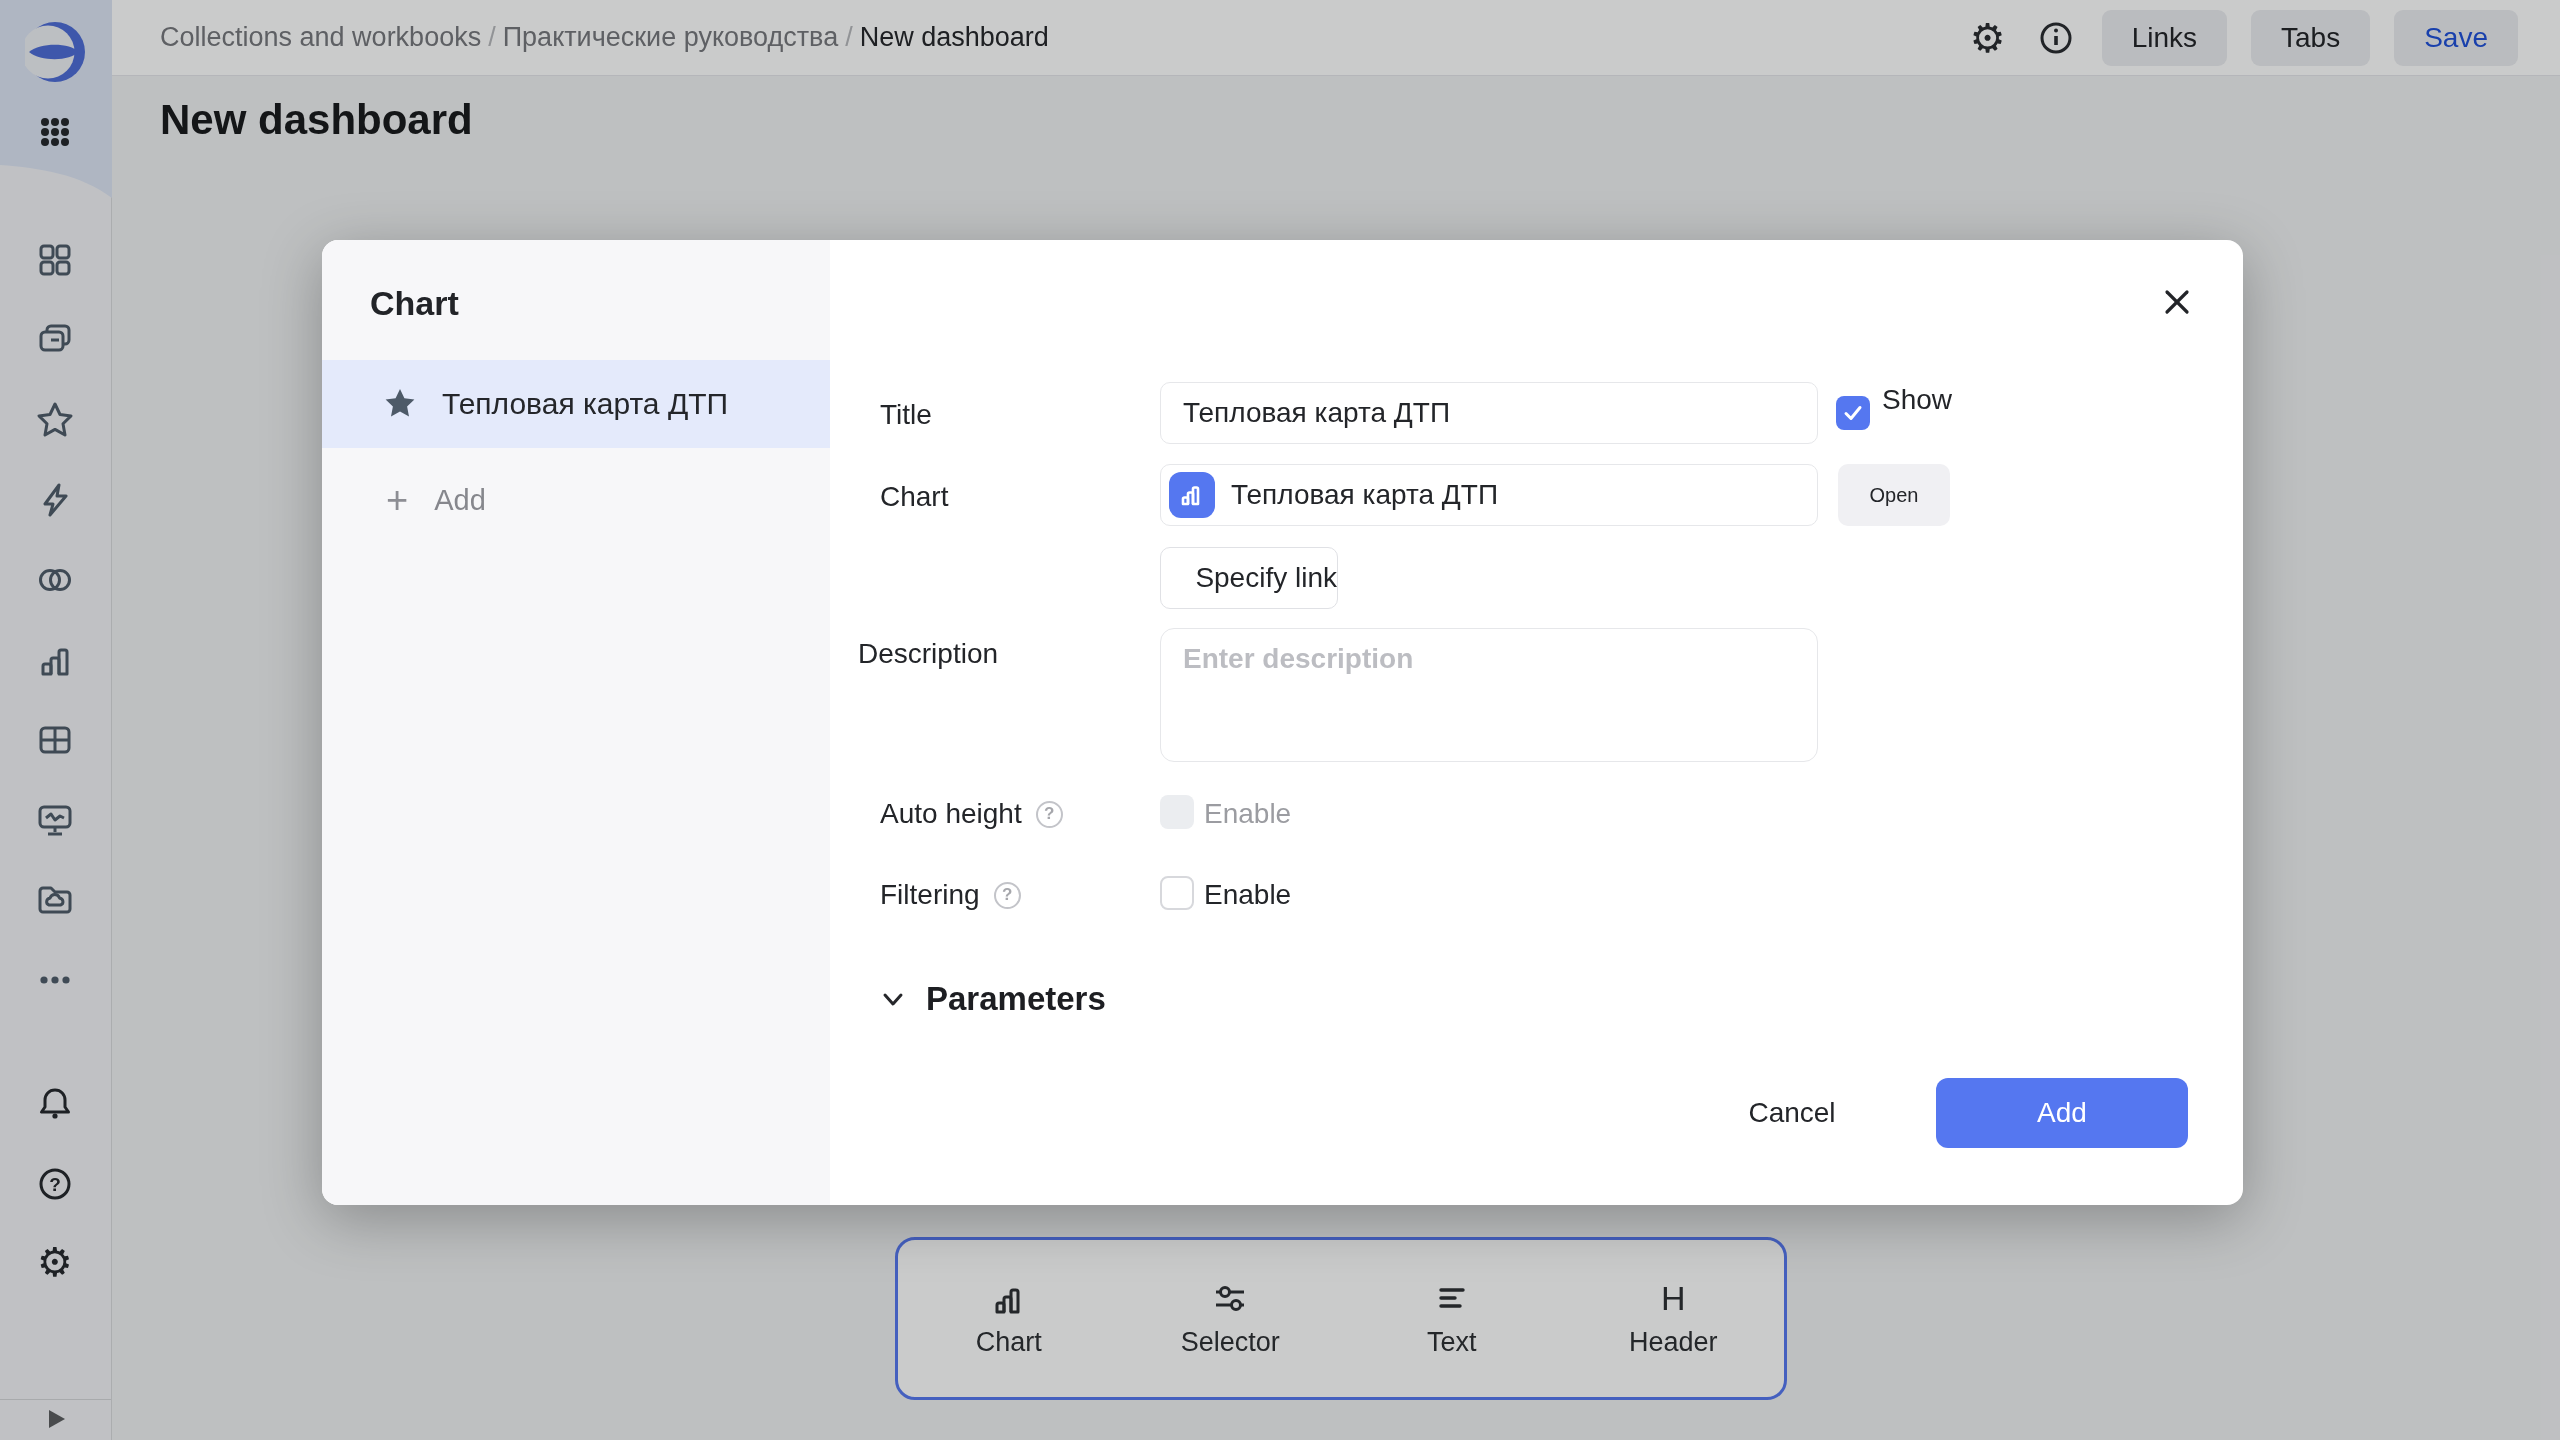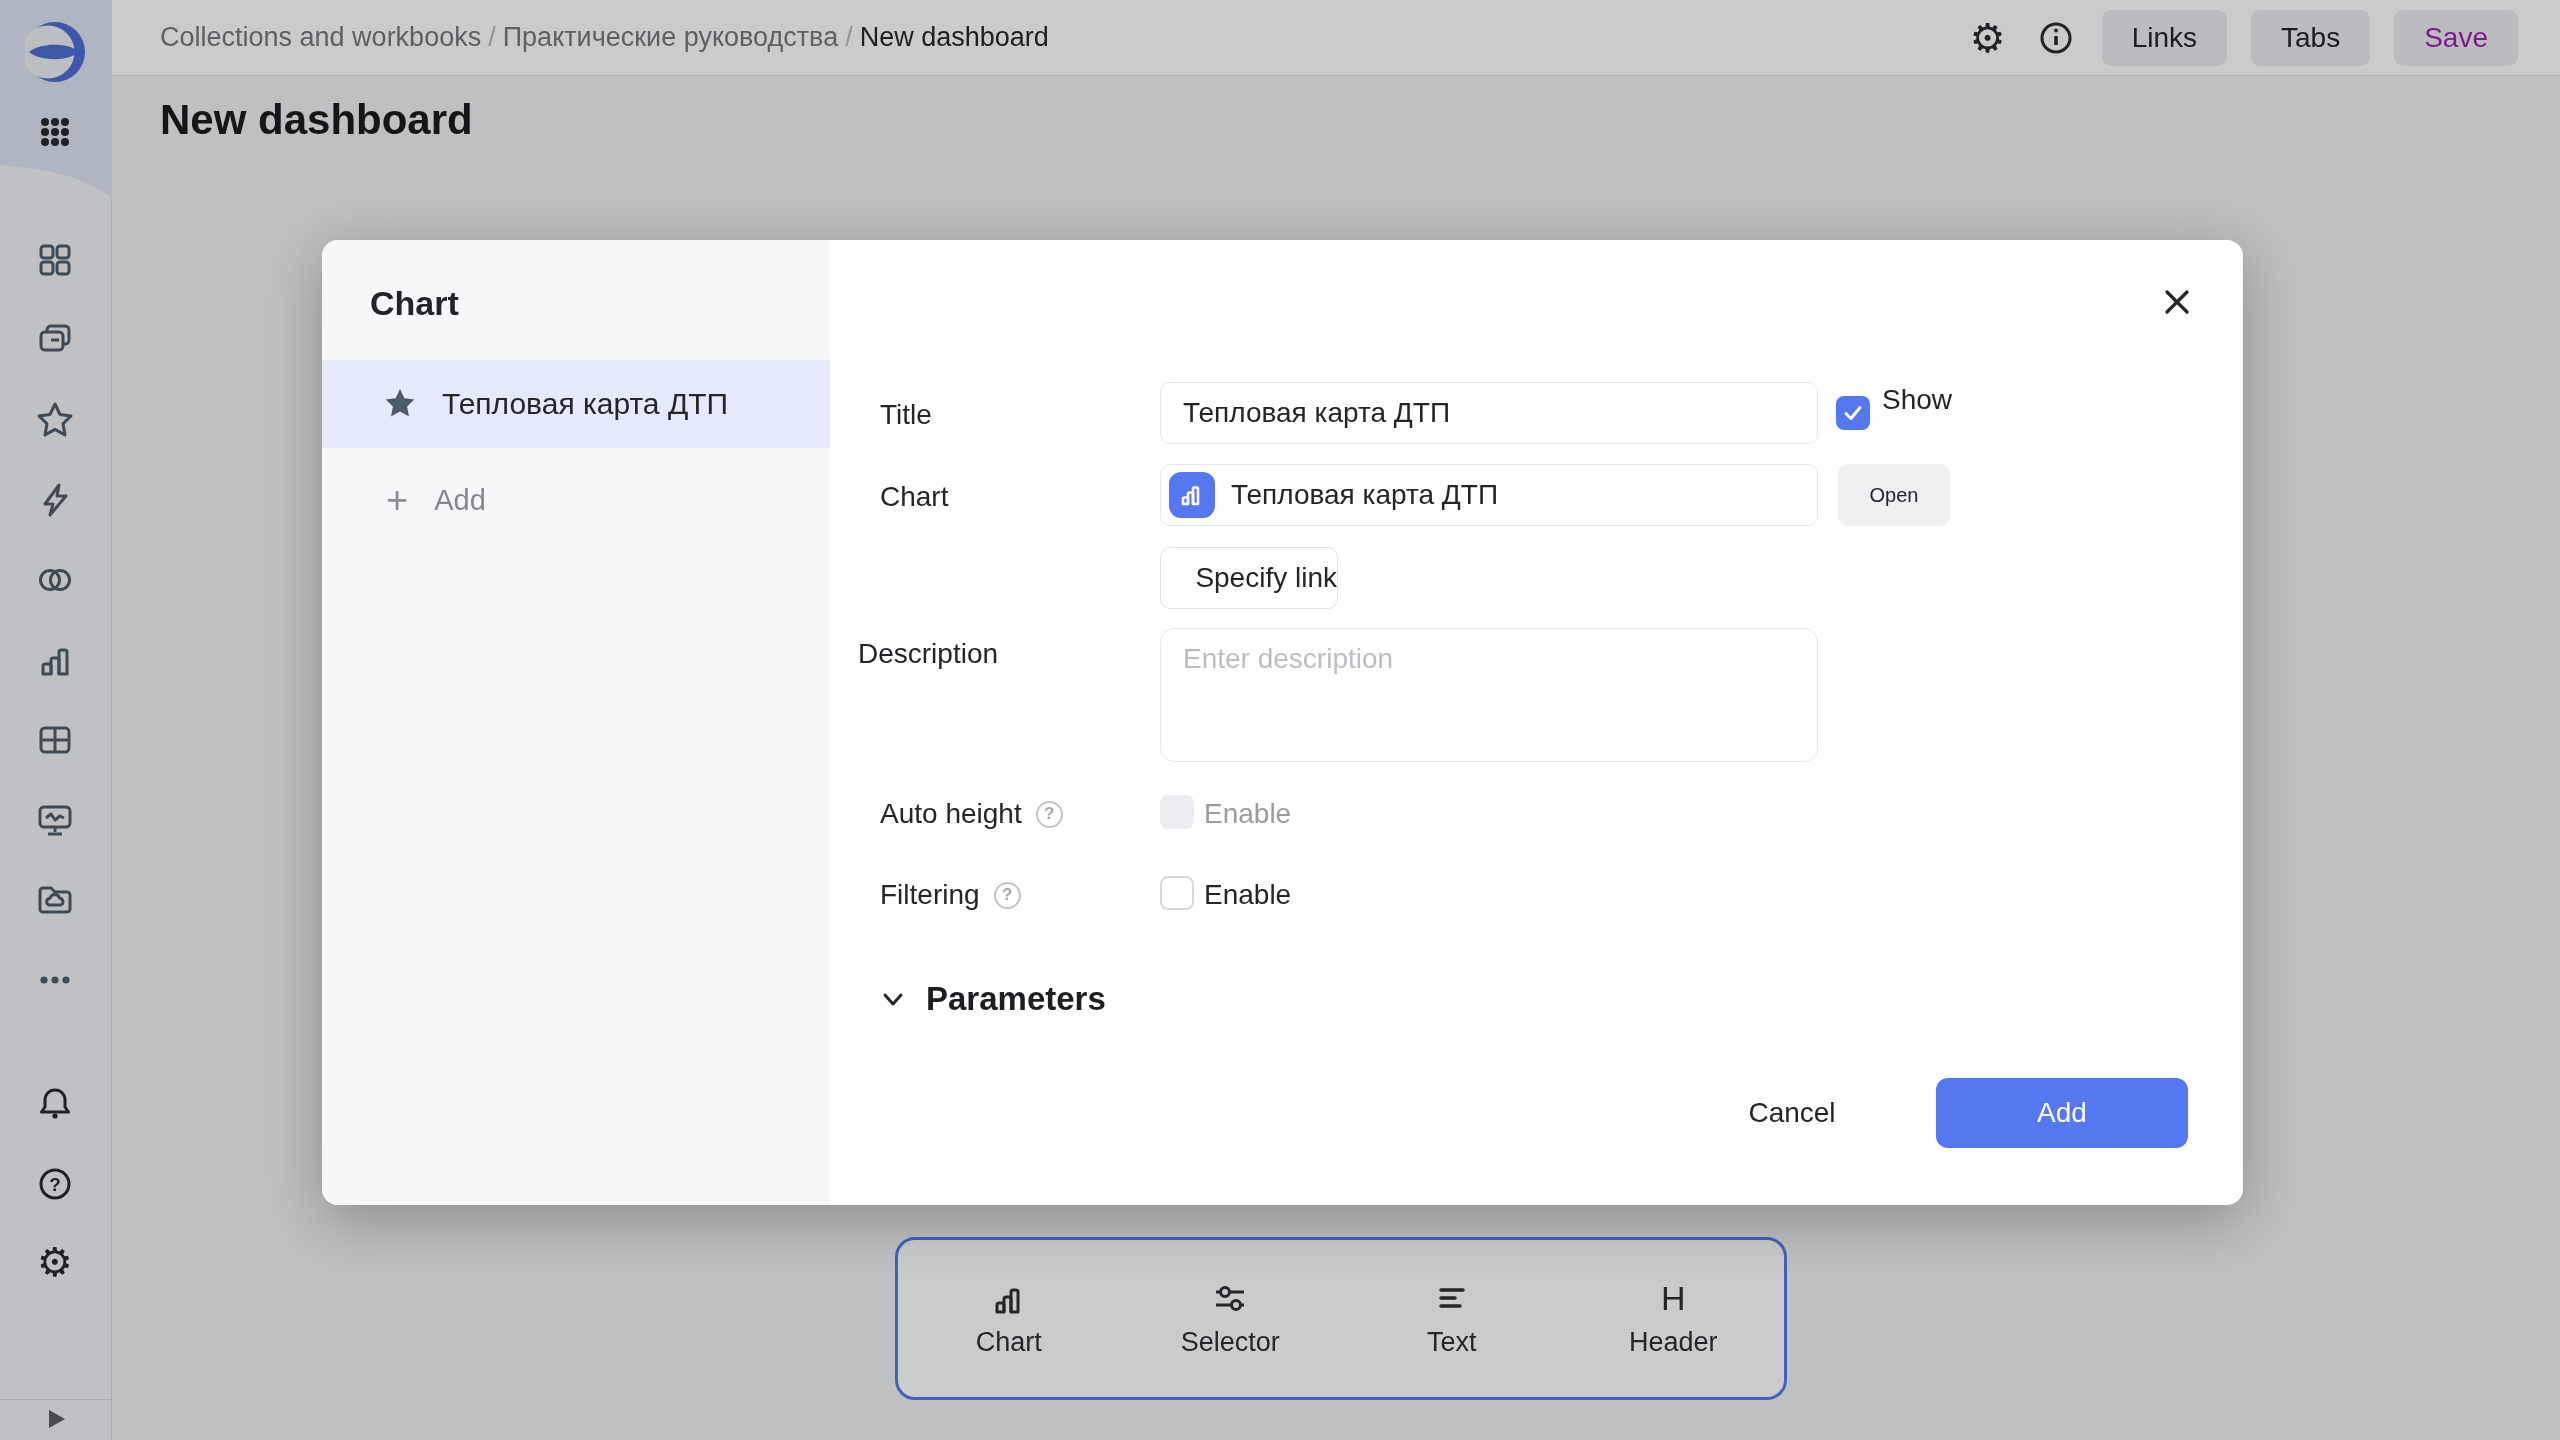--- a/index.html
+++ b/index.html
@@ -21,21 +21,21 @@
   
   .topbar { position:absolute; left:112px; top:0; width:2448px; height:76px; background:#ffffff; border-bottom:1px solid #e4e5e9; display:flex; align-items:center; z-index:1; }
   .breadcrumbs { display:flex; align-items:center; gap:7px; margin-left:48px; font-size:27px; }
   .crumb { color:#75767b; white-space:nowrap; }
   .crumb.current { color:#232428; }
   .crumb-sep { color:#b7b8bc; }
   .topbar-right { margin-left:auto; display:flex; align-items:center; gap:24px; padding-right:42px; }
   .tb-icon { width:44px; height:44px; display:flex; align-items:center; justify-content:center; color:#27292e; }
   .tb-gear { font-size:40px; line-height:44px; }
   .tb-btn { height:56px; padding:0 30px; border:none; border-radius:9px; background:#ebecf0; font-size:28px; color:#212226; font-family:inherit; display:flex; align-items:center; }
-  .tb-btn.disabled { color:#a21caf; }
+  .tb-btn.disabled { color:#1d4ed8; }
 
   
   .page-title { position:absolute; left:160px; top:96px; font-size:42px; font-weight:600; color:#17181a; z-index:1; }
 
   
   .widget-panel { position:absolute; left:895px; top:1237px; width:892px; height:163px; background:#ffffff; border:3px solid var(--accent); border-radius:20px; display:flex; align-items:center; z-index:1; }
   .widget-item { flex:1; display:flex; flex-direction:column; align-items:center; justify-content:center; gap:10px; color:#2b2d31; }
   .widget-item .w-icon { height:38px; display:flex; align-items:flex-end; justify-content:center; }
   .widget-item .w-label { font-size:27px; }
   .w-header-glyph { font-size:34px; font-weight:500; line-height:38px; }
@@ -59,21 +59,21 @@
   .q-circle { width:27px; height:27px; border:2.5px solid #c3c4c9; border-radius:50%; margin-left:14px; font-size:17px; font-weight:bold; color:#a6a7ac; display:inline-flex; align-items:center; justify-content:center; }
 
   .inp { position:absolute; border:1px solid #e6e7ea; border-radius:10px; background:#fff; font-size:28px; color:#232529; font-family:inherit; }
   .inp::placeholder { color:#bcbdc2; }
   .title-input { left:838px; top:142px; width:658px; height:62px; padding:0 22px; }
   .chart-field { position:absolute; left:838px; top:224px; width:658px; height:62px; border:1px solid #e6e7ea; border-radius:10px; background:#fff; display:flex; align-items:center; }
   .chart-field .chart-ico { width:46px; height:46px; margin-left:8px; border-radius:12px; background:var(--accent); display:flex; align-items:center; justify-content:center; }
   .chart-field .chart-val { margin-left:16px; font-size:28px; color:#232529; }
   .open-btn { position:absolute; left:1516px; top:224px; width:112px; height:62px; border:none; border-radius:10px; background:#f0f0f3; font-size:20px; color:#232529; font-family:inherit; }
   .specify-btn { position:absolute; left:838px; top:307px; width:178px; height:62px; border:1px solid #e0e1e5; border-radius:10px; background:#fff; font-size:28px; color:#232529; font-family:inherit;text-align:right; }
-  .desc-area { left:838px; top:388px; width:658px; height:134px; border-radius:14px; padding:14px 22px; resize:none; }
+  .desc-area { left:838px; top:388px; width:658px; height:134px; border-radius:14px; padding:14px 22px; resize:none;font-weight:bold; }
 
   .checkbox { position:absolute; width:34px; height:34px; border-radius:8px; display:flex; align-items:center; justify-content:center; }
   .checkbox.checked { background:var(--accent); }
   .checkbox.empty { background:#fff; border:2px solid #d7d8dc; }
   .checkbox.disabled { background:#ebedf0; }
   .cb-label { position:absolute; font-size:28px; color:#232529; }
   .cb-label.muted { color:#9b9ca1; }
 
   .params-row { position:absolute; left:556px; top:740px; display:flex; align-items:center; gap:18px; }
   .params-label { font-size:33px; font-weight:600; color:#1d1e22; }

